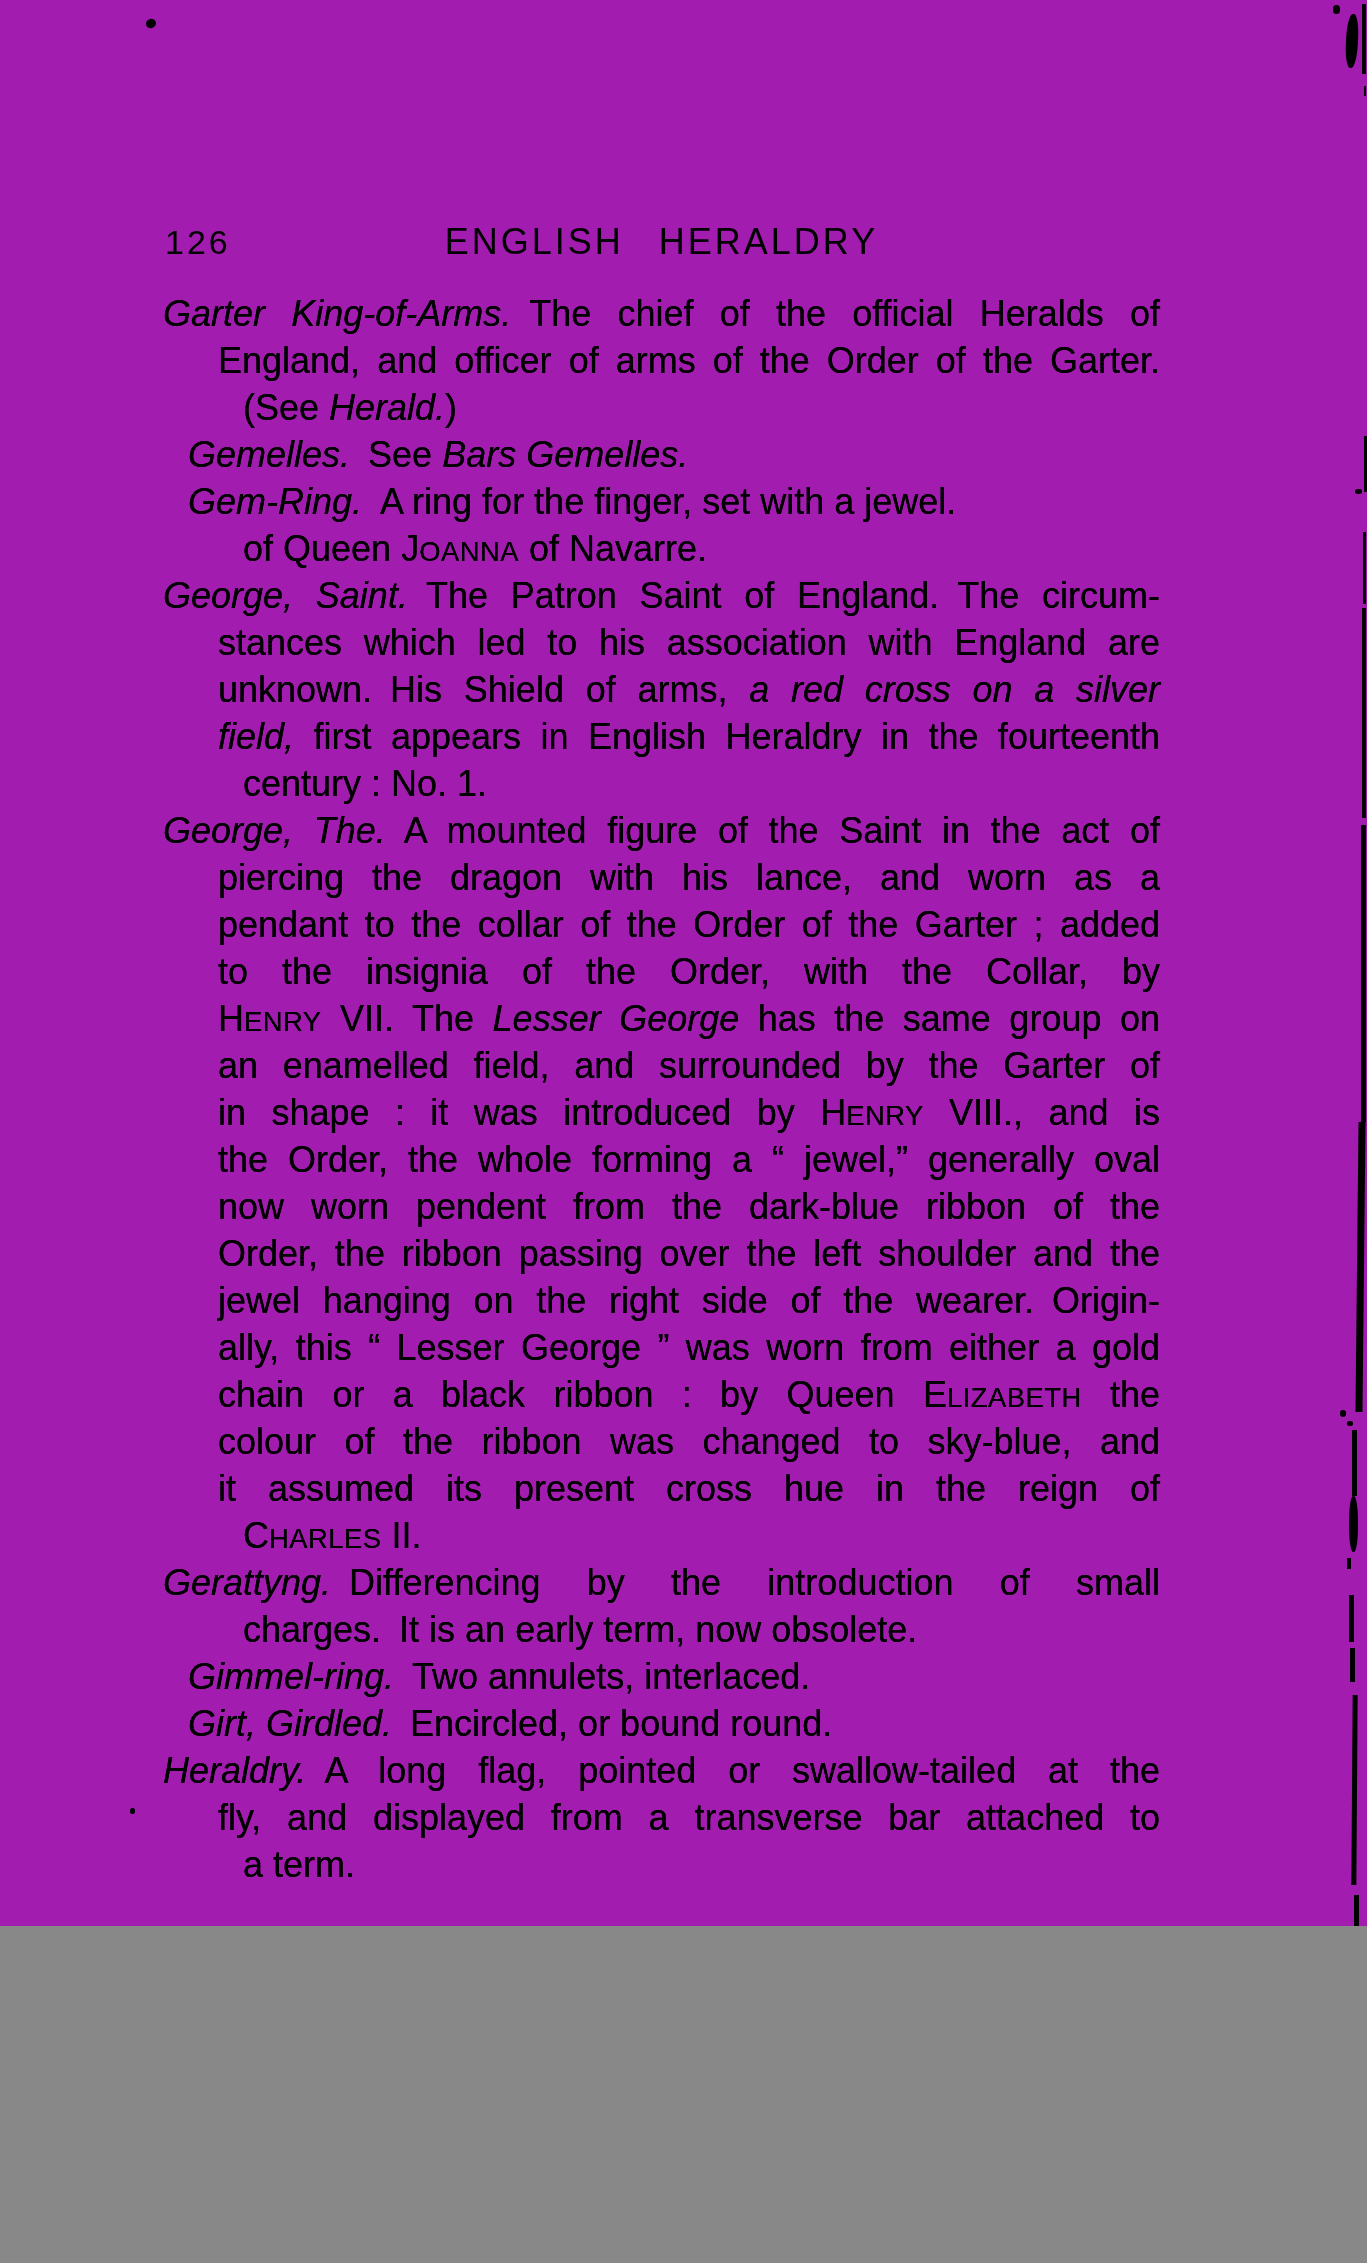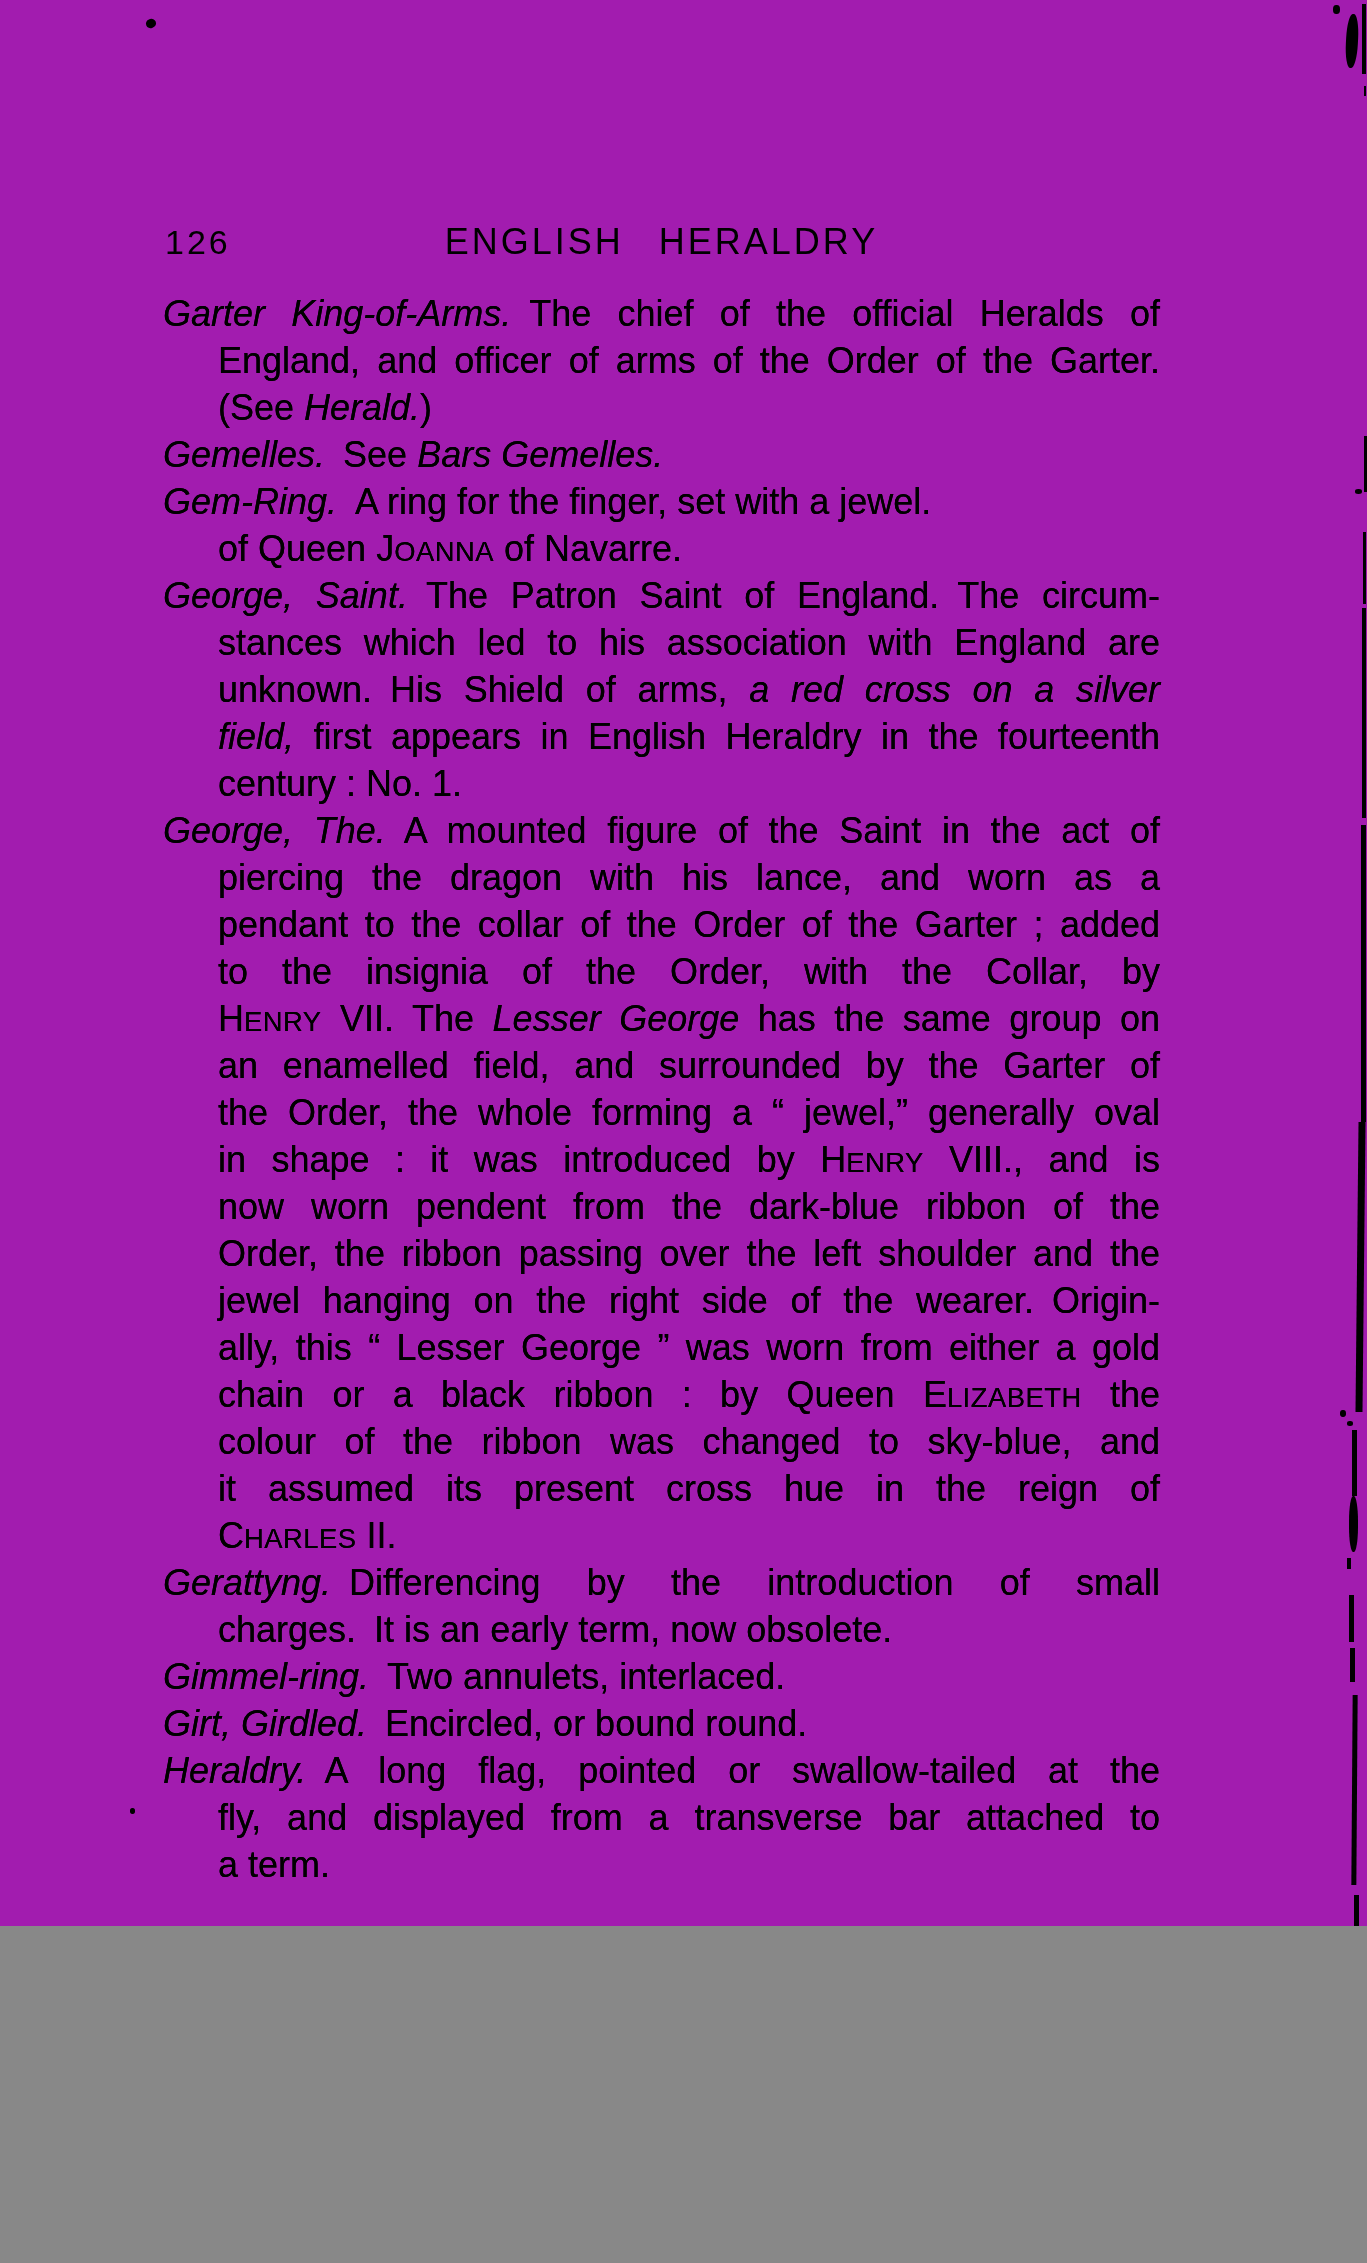--- a/index.html
+++ b/index.html
@@ -15,21 +15,21 @@
   .booktitle{
     text-align:center;font-size:36px;letter-spacing:3px;word-spacing:22px;line-height:40px;
   }
   .entries{}
   .entry{}
   .line{
     height:47px;line-height:47px;font-size:36px;white-space:nowrap;
     text-shadow:0 0 0.6px #000;
   }
   .line.j{text-align:justify;text-align-last:justify;}
-  .line.l{text-align:left;text-align-last:left;}
+  .line.l{text-align:left;text-align-last:left;margin-left:25px;}
   .line.cont{padding-left:55px;}
   .it{font-style:italic;}
   .sc{font-size:0.76em;letter-spacing:0.5px;}
   
   .art{position:absolute;background:#000;}
   .art.round{border-radius:45%;}
   .art.white{background:#fff;}
   .swoosh{
     position:absolute;left:1330px;top:2148px;width:37px;height:86px;background:#000;
     clip-path:polygon(100% 0%, 76% 0%, 58% 30%, 30% 62%, 0% 100%, 100% 100%);
@@ -67,22 +67,22 @@
           <div class="line j cont"><span class="it">field,</span><span> first appears in English Heraldry in the fourteenth</span></div>
           <div class="line l cont"><span>century : No. 1.</span></div>
         </div>
         <div class="entry">
           <div class="line j"><span class="it">George, The.</span><span> A mounted figure of the Saint in the act of</span></div>
           <div class="line j cont"><span>piercing the dragon with his lance, and worn as a</span></div>
           <div class="line j cont"><span>pendant to the collar of the Order of the Garter ; added</span></div>
           <div class="line j cont"><span>to the insignia of the Order, with the Collar, by</span></div>
           <div class="line j cont"><span>H</span><span class="sc">ENRY</span><span> VII. The </span><span class="it">Lesser George</span><span> has the same group on</span></div>
           <div class="line j cont"><span>an enamelled field, and surrounded by the Garter of</span></div>
+          <div class="line j cont"><span>in shape : it was introduced by </span><span>H</span><span class="sc">ENRY</span><span> VIII., and is</span></div>
           <div class="line j cont"><span>the Order, the whole forming a “ jewel,” generally oval</span></div>
-          <div class="line j cont"><span>in shape : it was introduced by </span><span>H</span><span class="sc">ENRY</span><span> VIII., and is</span></div>
           <div class="line j cont"><span>now worn pendent from the dark-blue ribbon of the</span></div>
           <div class="line j cont"><span>Order, the ribbon passing over the left shoulder and the</span></div>
           <div class="line j cont"><span>jewel hanging on the right side of the wearer. Origin-</span></div>
           <div class="line j cont"><span>ally, this “ Lesser George ” was worn from either a gold</span></div>
           <div class="line j cont"><span>chain or a black ribbon : by Queen </span><span>E</span><span class="sc">LIZABETH</span><span> the</span></div>
           <div class="line j cont"><span>colour of the ribbon was changed to sky-blue, and</span></div>
           <div class="line j cont"><span>it assumed its present cross hue in the reign of</span></div>
           <div class="line l cont"><span>C</span><span class="sc">HARLES</span><span> II.</span></div>
         </div>
         <div class="entry">

